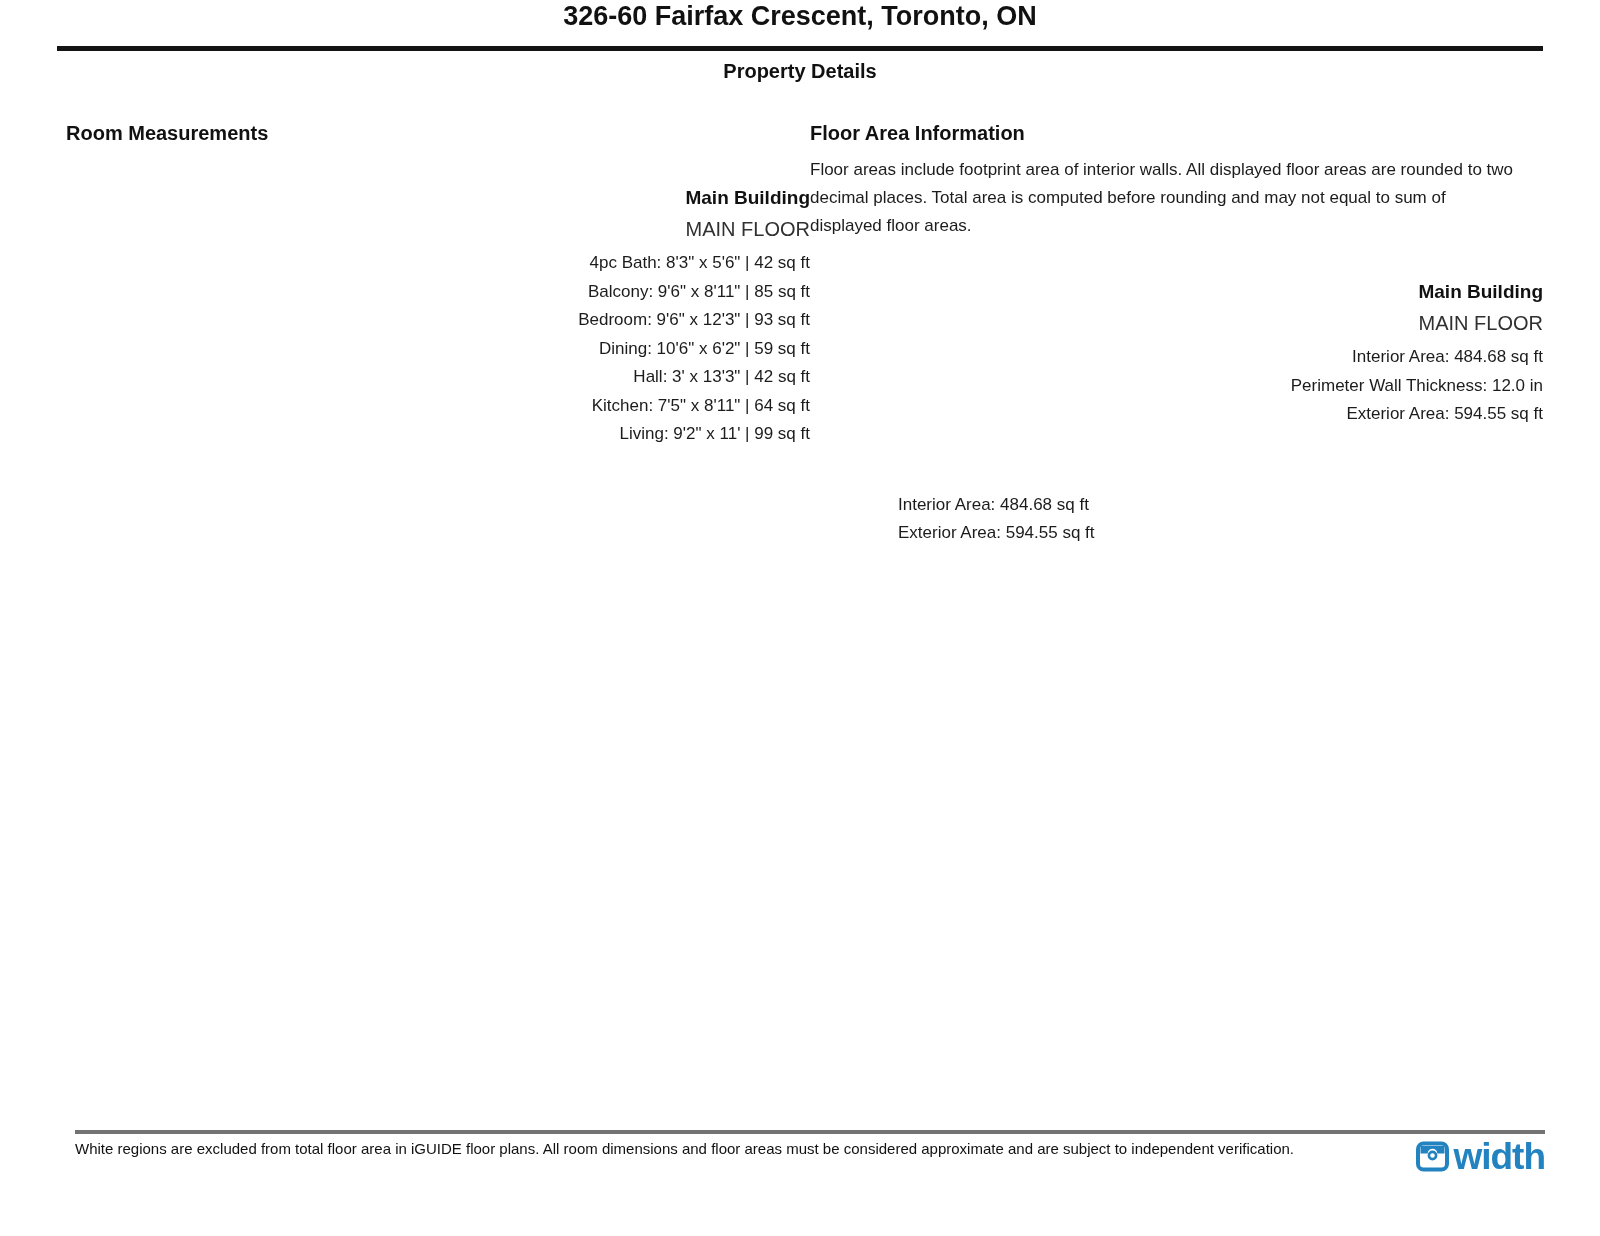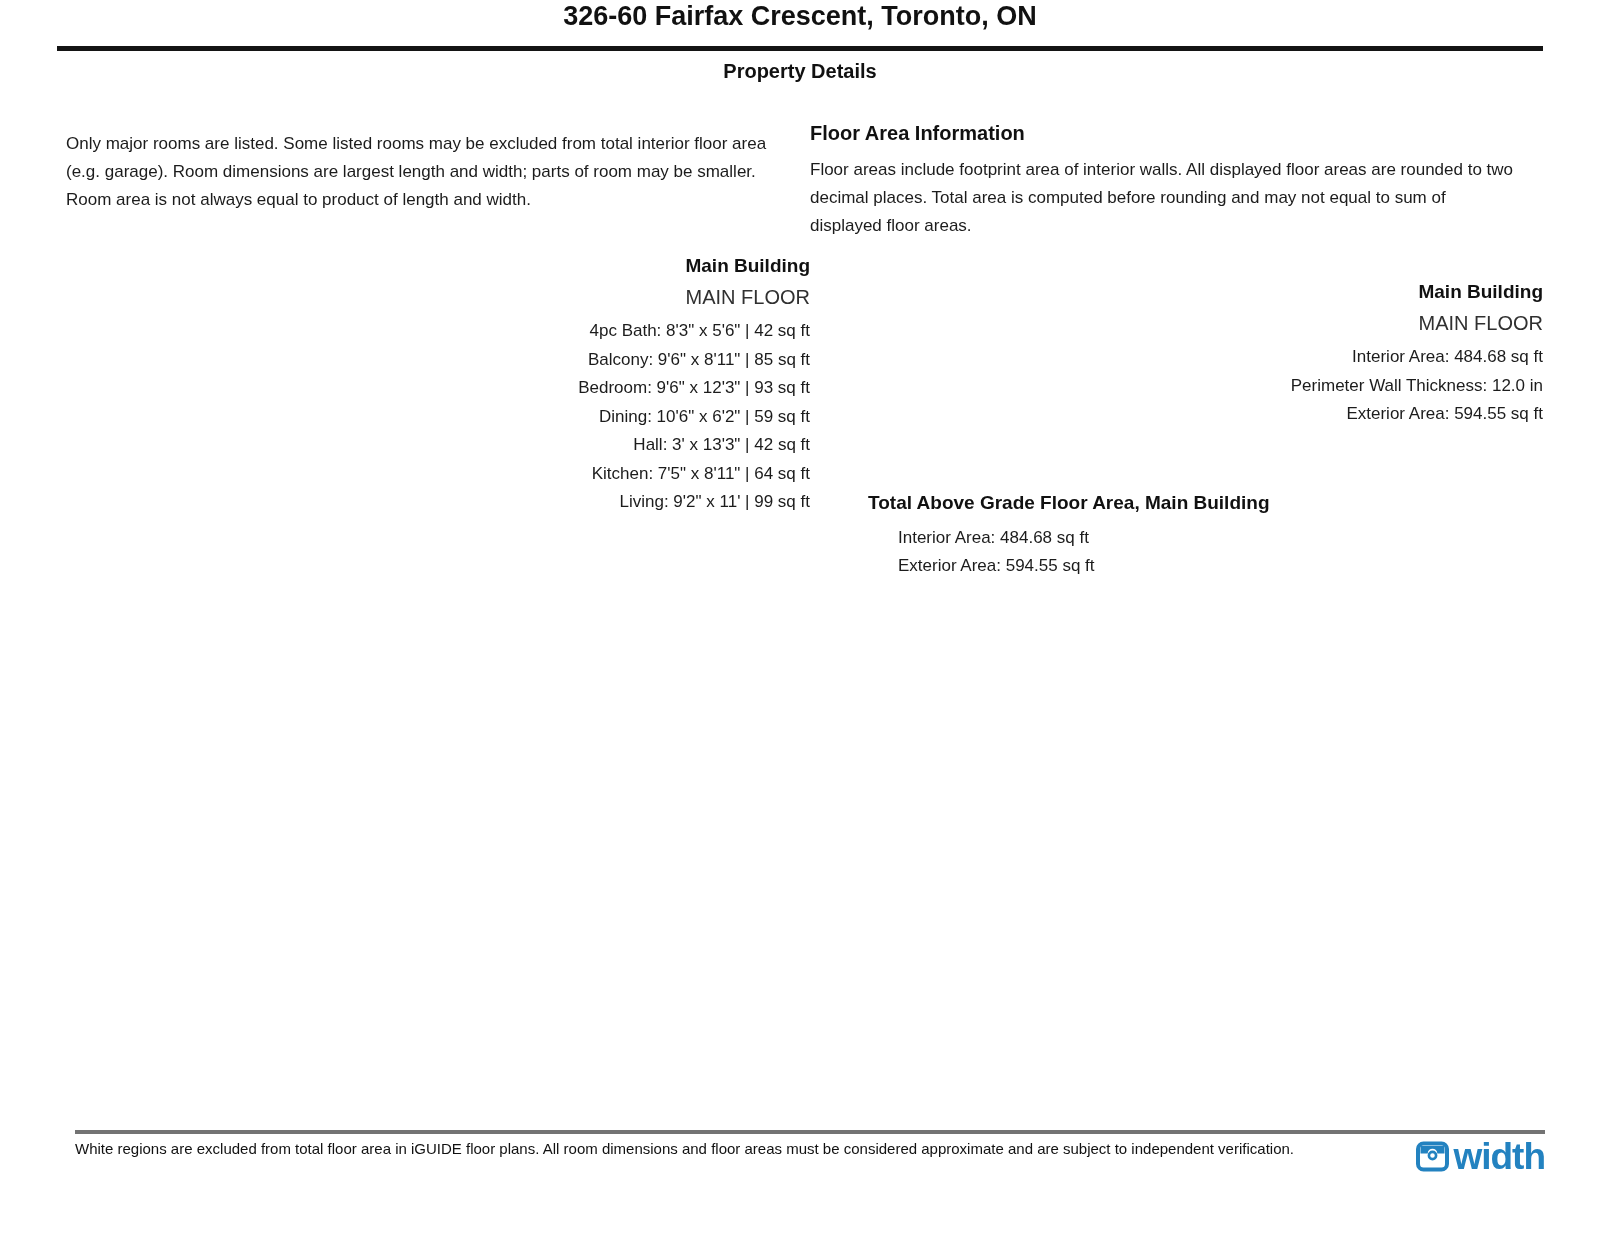--- a/index.html
+++ b/index.html
@@ -94,21 +94,21 @@
 
   <div class="header">
     <div class="doc-title">326-60 Fairfax Crescent, Toronto, ON</div>
     <hr class="title-rule">
     <div class="doc-subtitle">Property Details</div>
   </div>
 
   <div class="columns">
 
     <div class="col-left">
-      <div class="section-desc">Only major rooms are listed. Some listed rooms may be excluded from total interior floor area (e.g. garage). Room dimensions are largest length and width; parts of room may be smaller. Room area is not always equal to product of length and width.</div>
+      <div class="section-heading">Room Measurements</div>
 
       <div class="building-block">
         <div class="building-name">Main Building</div>
         <div class="floor-name">MAIN FLOOR</div>
         <ul class="item-list">
           <li>4pc Bath: 8'3" x 5'6" | 42 sq ft</li>
           <li>Balcony: 9'6" x 8'11" | 85 sq ft</li>
           <li>Bedroom: 9'6" x 12'3" | 93 sq ft</li>
           <li>Dining: 10'6" x 6'2" | 59 sq ft</li>
           <li>Hall: 3' x 13'3" | 42 sq ft</li>
@@ -126,21 +126,20 @@
         <div class="building-name">Main Building</div>
         <div class="floor-name">MAIN FLOOR</div>
         <ul class="item-list floor-stats">
           <li>Interior Area: 484.68 sq ft</li>
           <li>Perimeter Wall Thickness: 12.0 in</li>
           <li>Exterior Area: 594.55 sq ft</li>
         </ul>
       </div>
 
       <div class="total-block">
-        <div class="total-heading">Total Above Grade Floor Area, Main Building</div>
         <ul class="item-list total-stats">
           <li>Interior Area: 484.68 sq ft</li>
           <li>Exterior Area: 594.55 sq ft</li>
         </ul>
       </div>
     </div>
 
   </div>
 
   <div class="footer">

